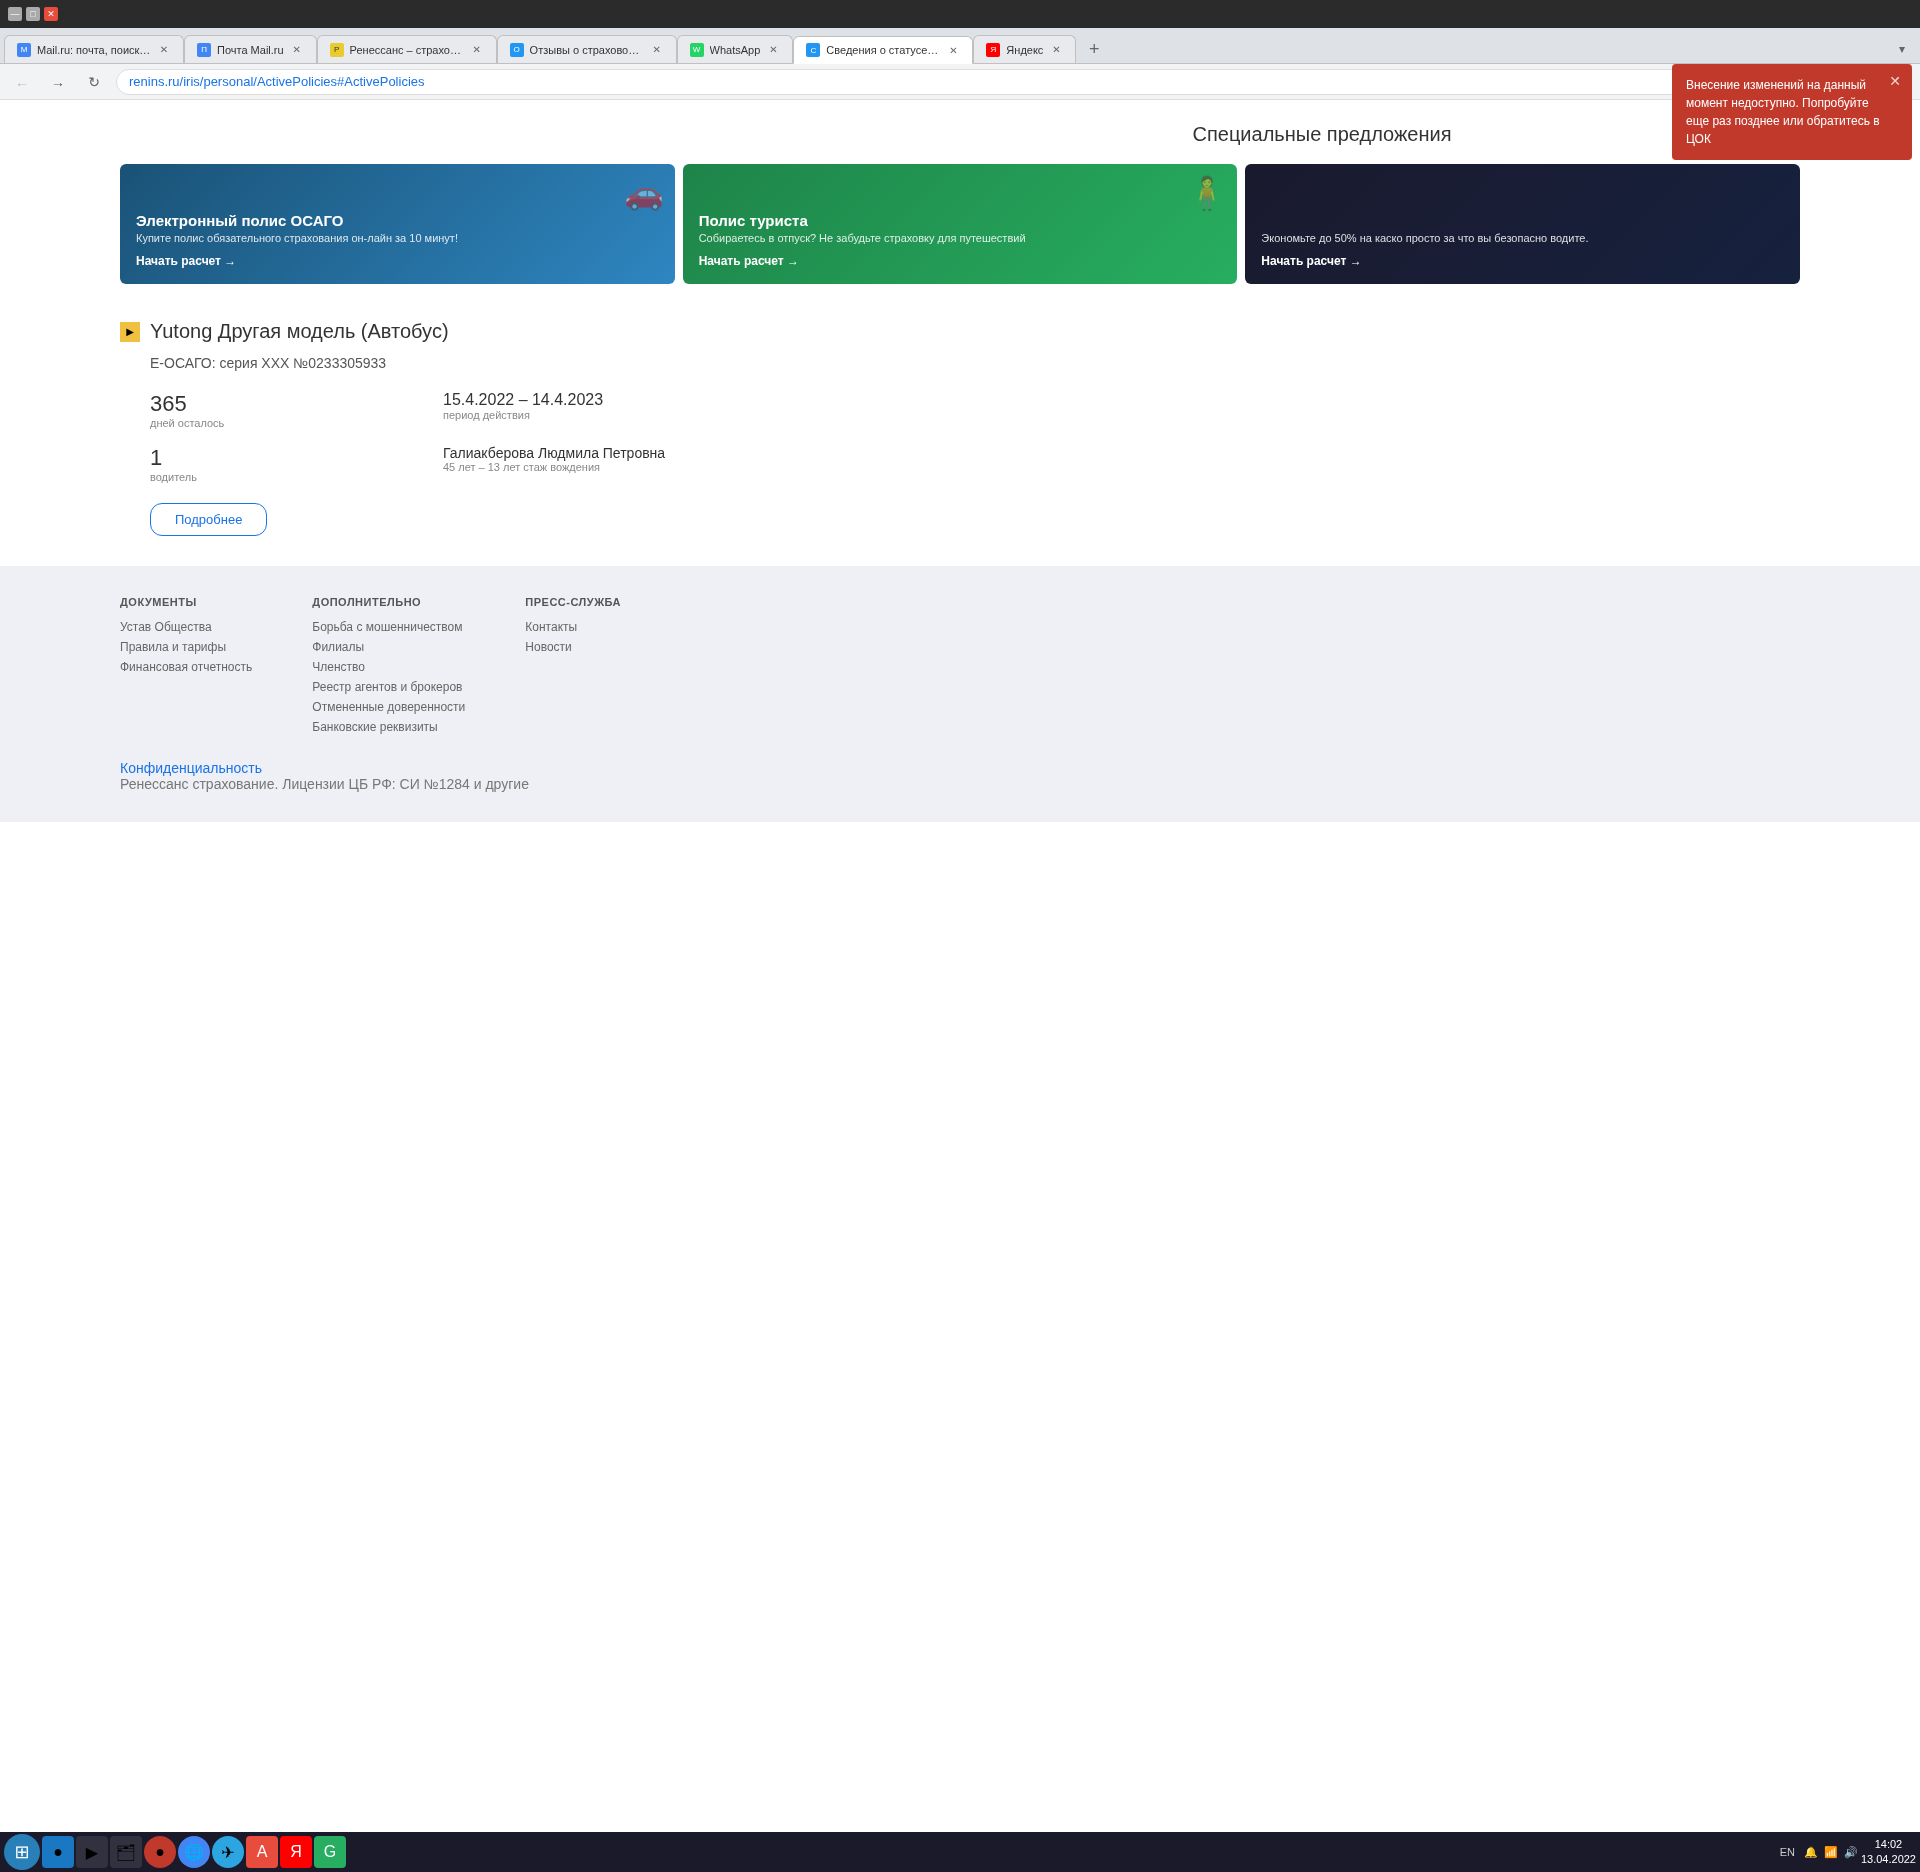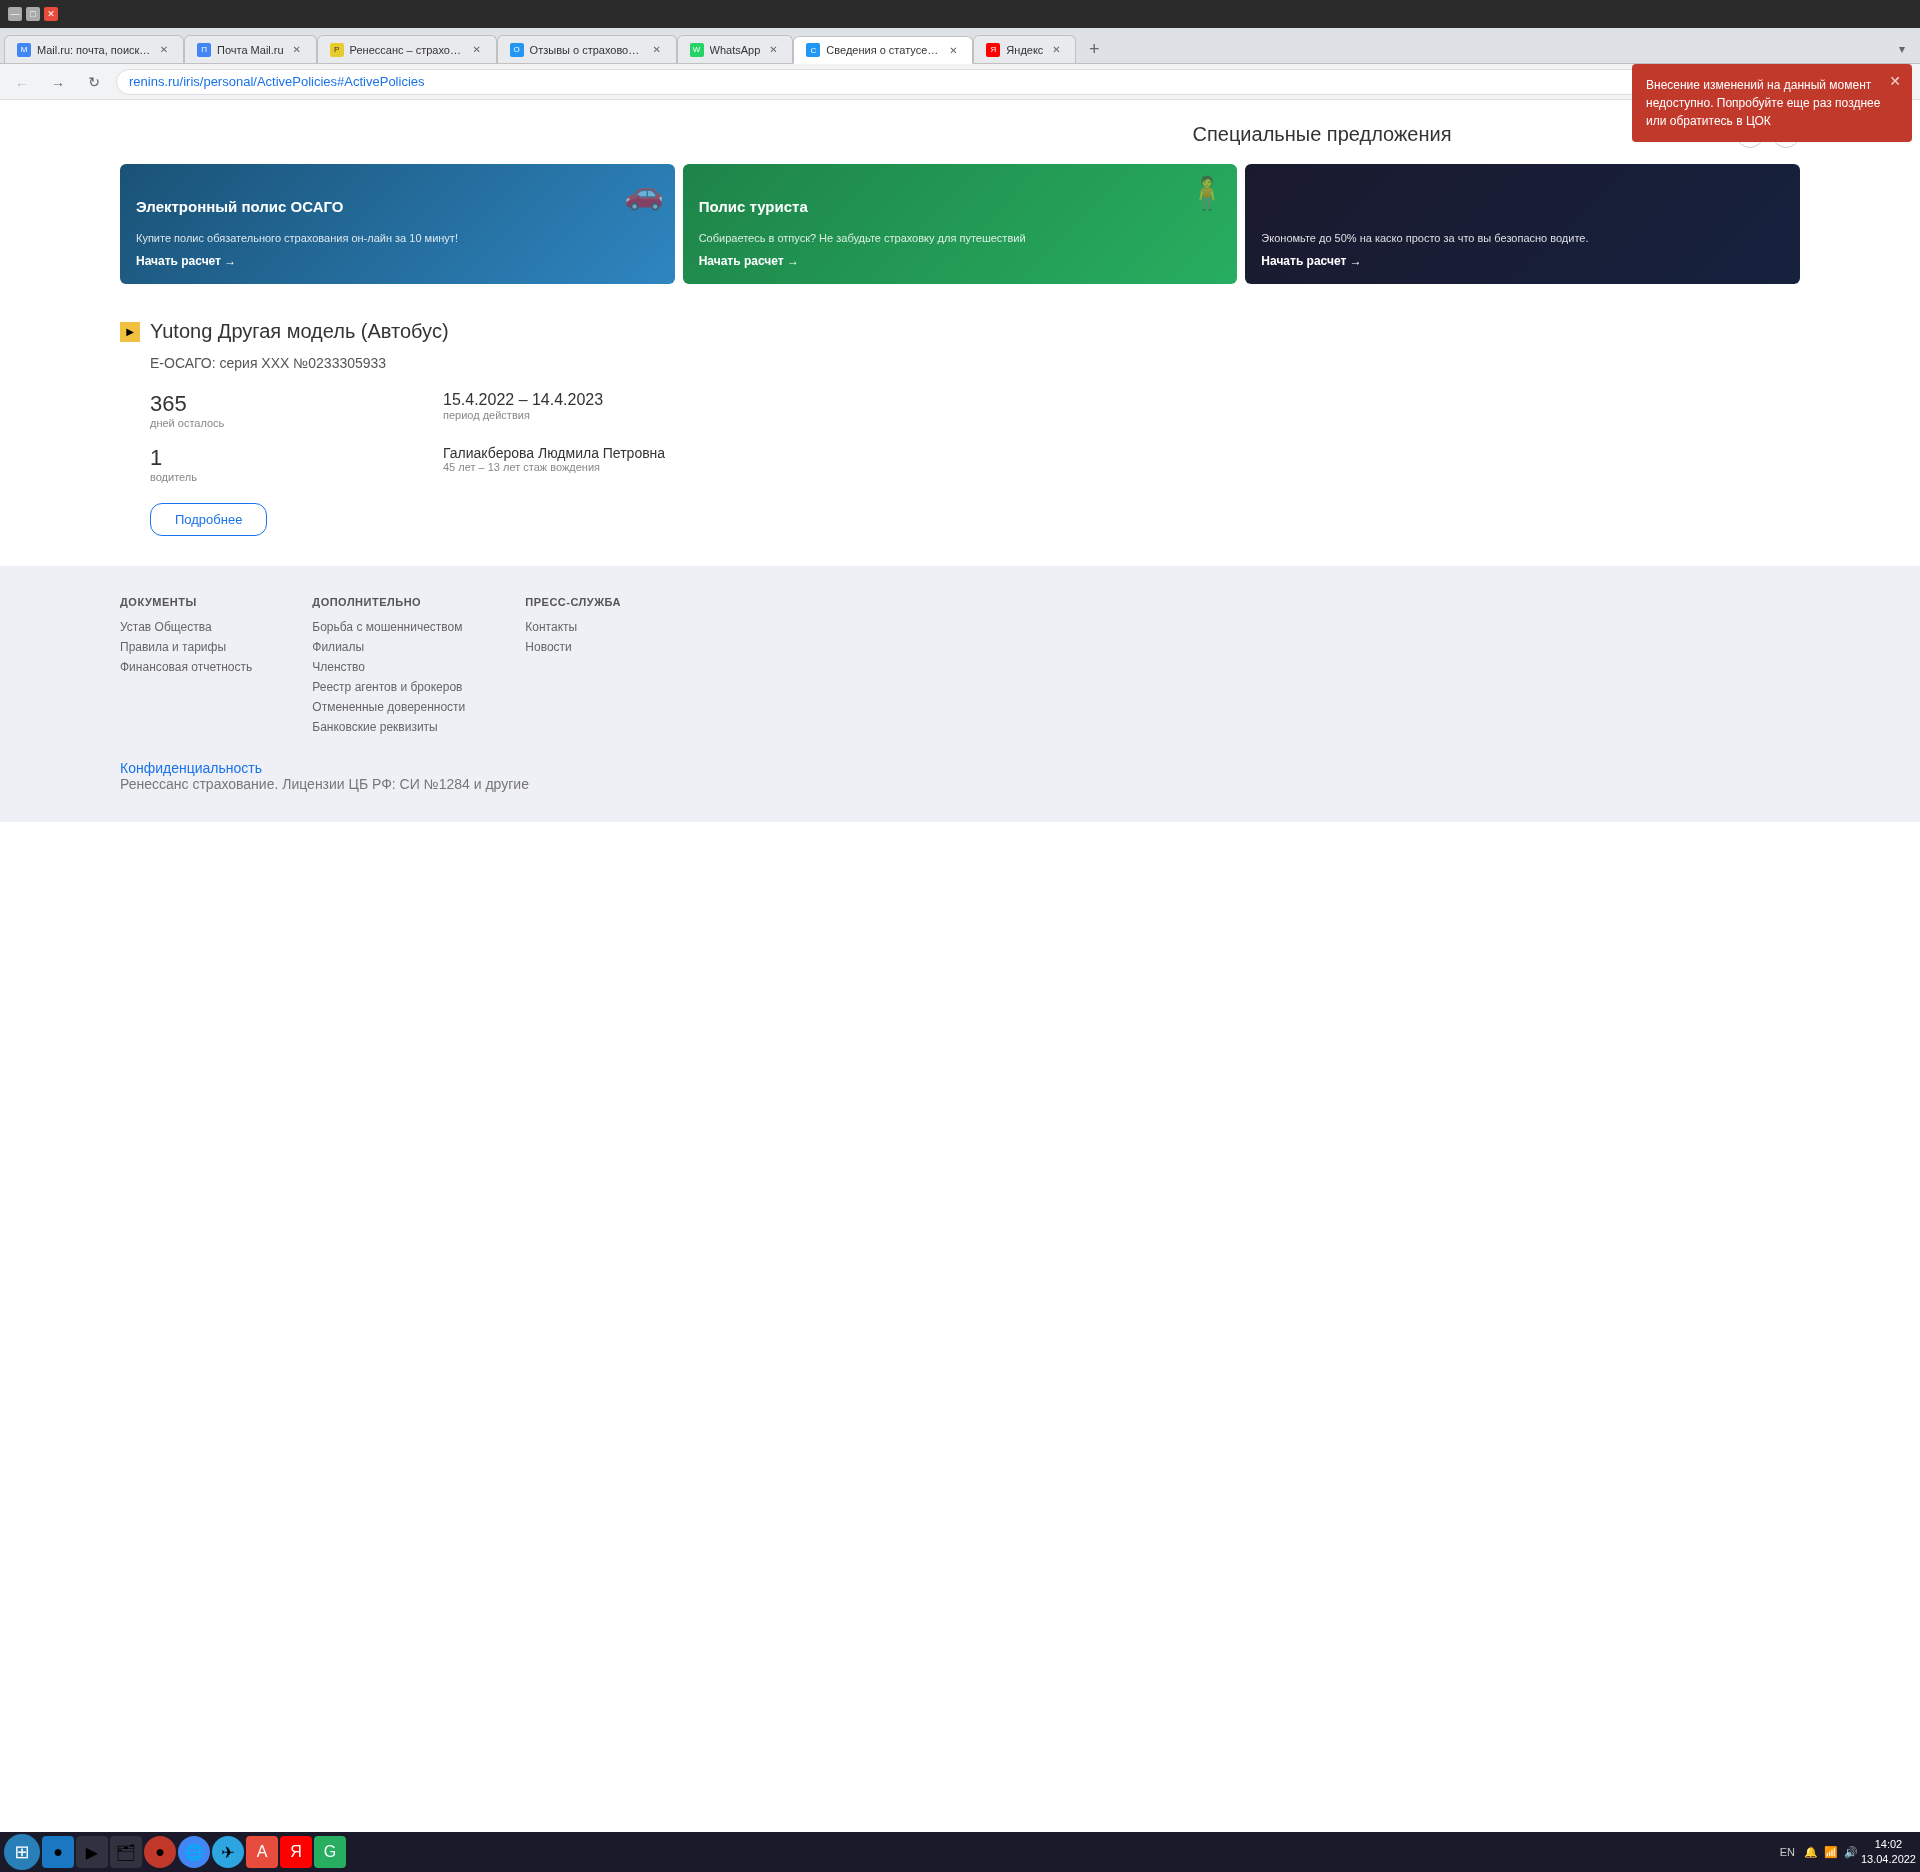--- a/index.html
+++ b/index.html
@@ -197,21 +197,21 @@
     .offer-card-tourist {
       background: linear-gradient(135deg, #1e8449 0%, #27ae60 100%);
     }
     .offer-card-kasko {
       background: linear-gradient(135deg, #1a1a2e 0%, #16213e 100%);
     }
     .offer-card-title {
       font-size: 15px;
       font-weight: bold;
       color: #fff;
-      margin-bottom: 16px;
+      margin-bottom: 2px;
     }
     .offer-card-text {
       font-size: 11px;
       color: rgba(255,255,255,0.85);
       margin-bottom: 8px;
       line-height: 1.4;
     }
     .offer-card-link {
       font-size: 12px;
       color: #fff;
@@ -325,21 +325,21 @@
       color: #1a73e8;
       text-decoration: none;
       cursor: pointer;
     }
 
     
     .toast {
       position: fixed;
       top: 64px;
       right: 8px;
-      width: 280px;
+      width: 240px;
       background: #c0392b;
       color: #fff;
       padding: 12px 30px 12px 14px;
       border-radius: 4px;
       font-size: 12px;
       line-height: 1.5;
       z-index: 1000;
     }
     .toast-close {
       position: absolute;

